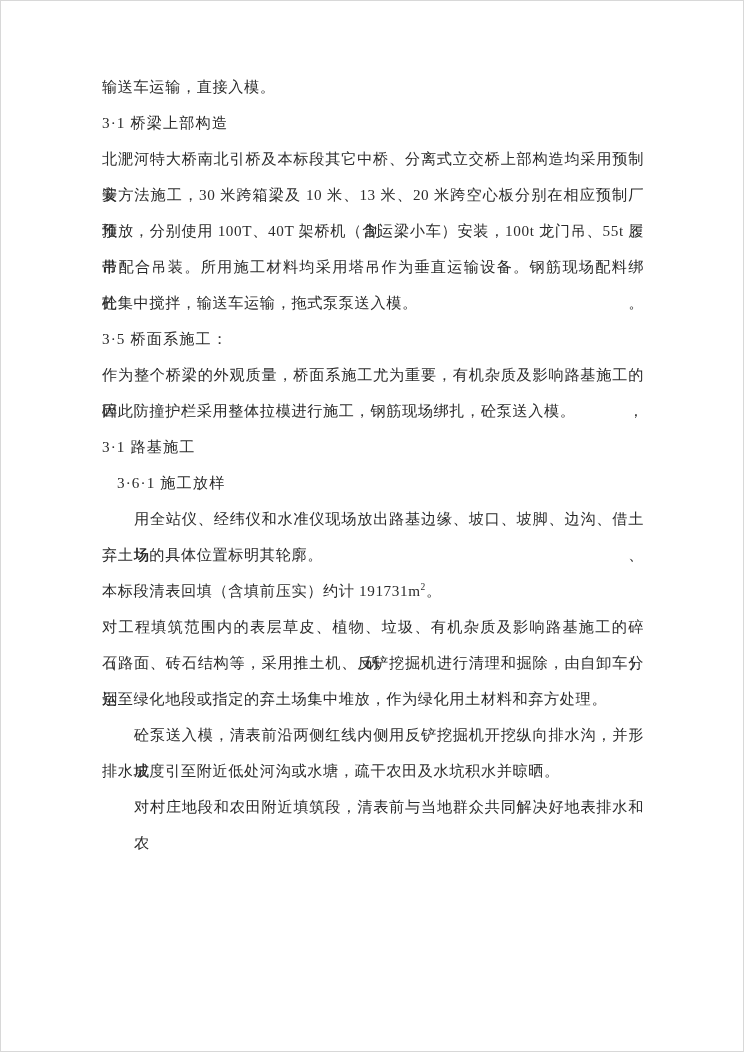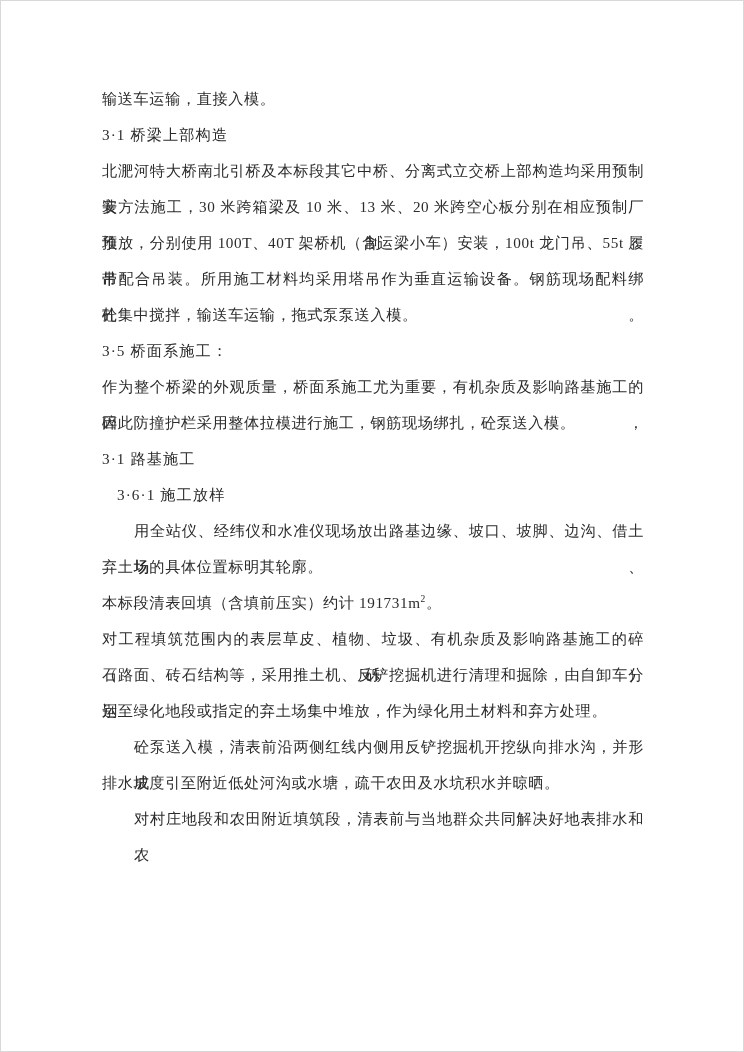--- a/index.html
+++ b/index.html
@@ -15,21 +15,21 @@
     width: 744px;
     height: 1052px;
     background: #ffffff;
     box-sizing: border-box;
     border: 1px solid #d8d8d8;
     overflow: hidden;
   }
   .doc-body {
     position: absolute;
     left: 101px;
-    top: 80px;
+    top: 68px;
     width: 542px;
   }
   .line {
     font-family: "Liberation Serif", "DejaVu Serif", serif;
     font-size: 15.2px;
     line-height: 36px;
     color: #2b2b2b;
     white-space: nowrap;
     letter-spacing: 0.6px;
     height: 36px;

